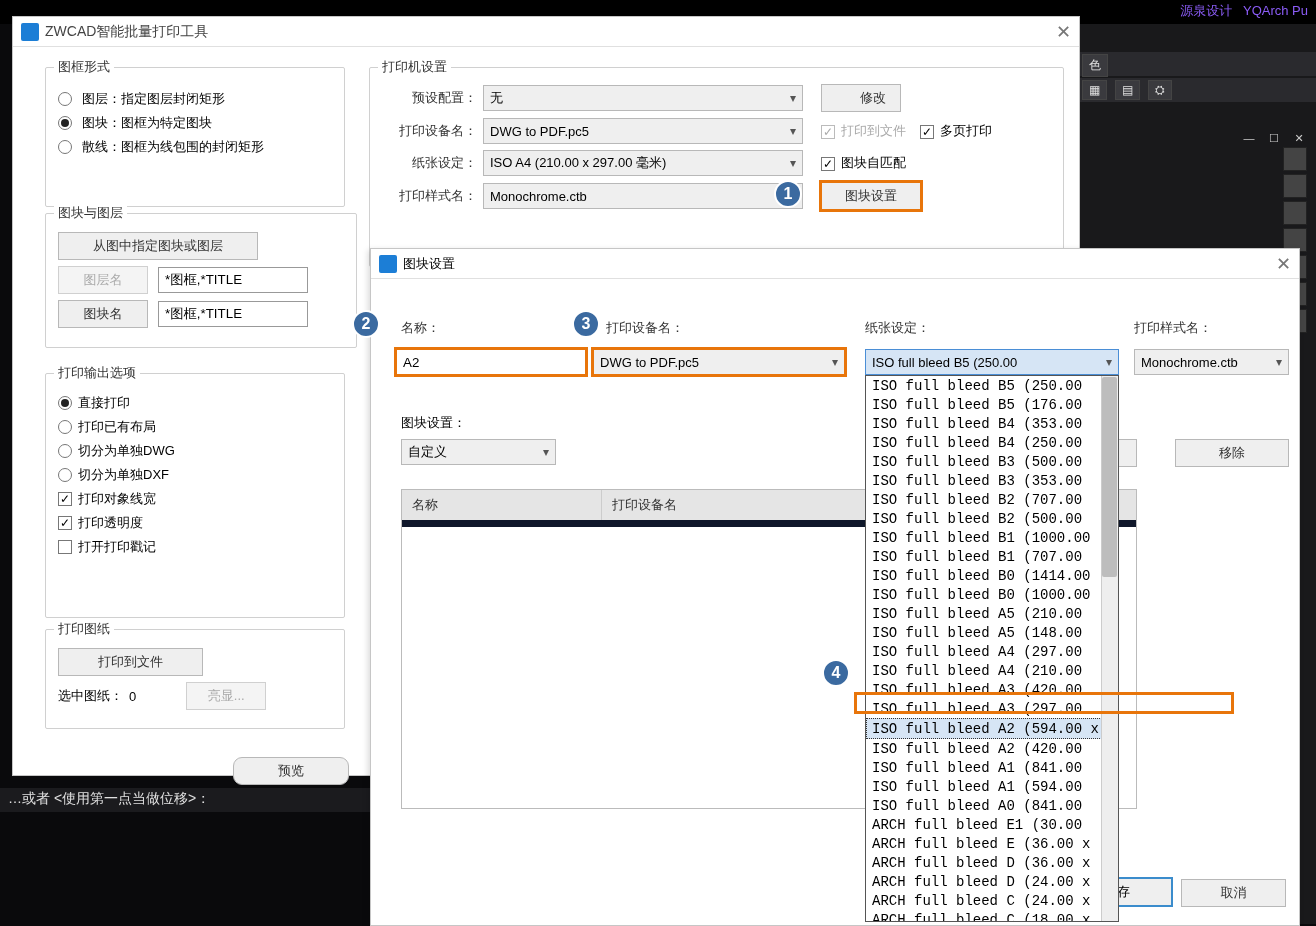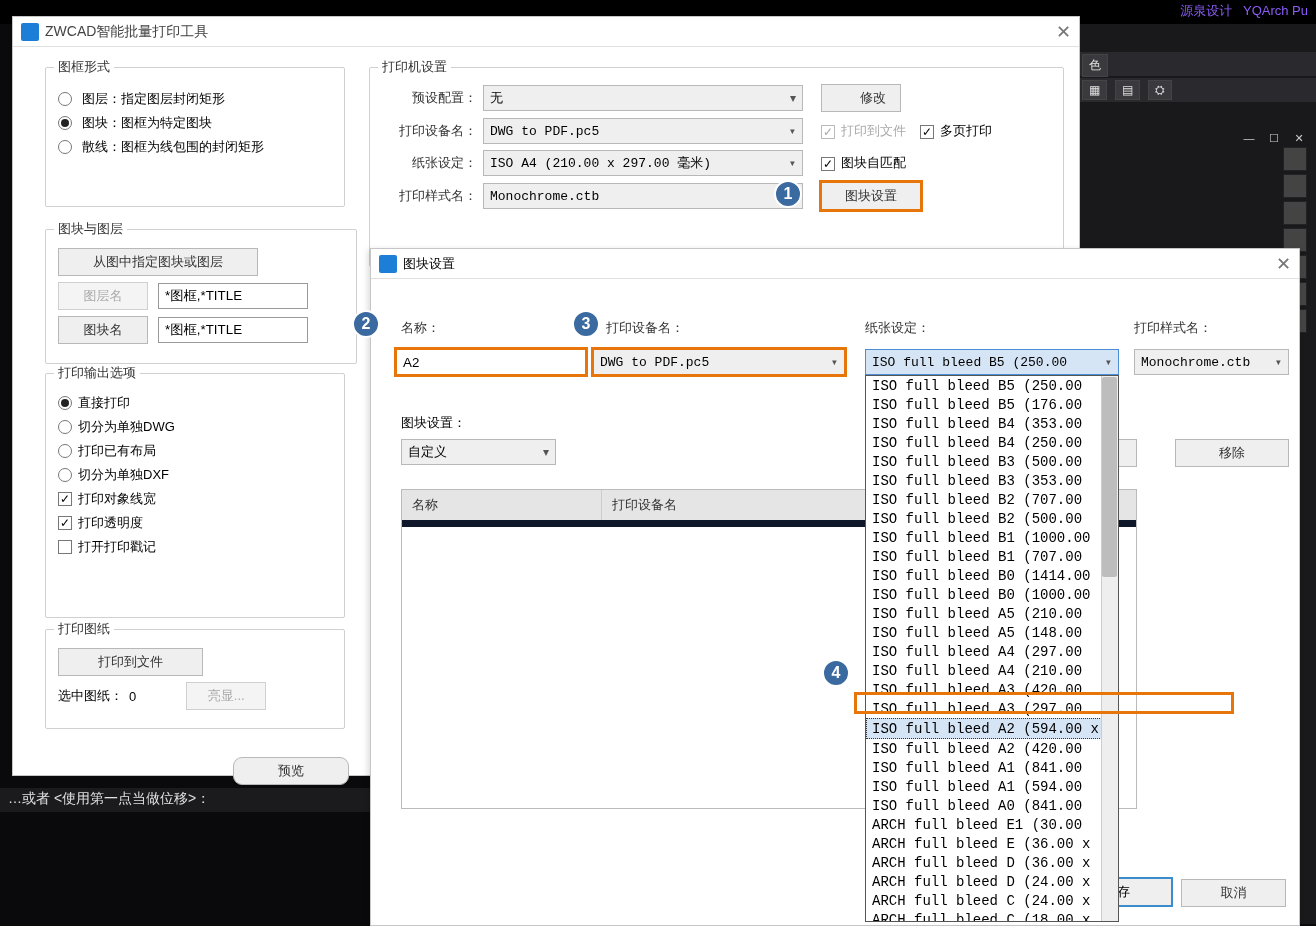--- a/index.html
+++ b/index.html
@@ -93,21 +93,21 @@
     color:#fff; font-weight:bold; display:flex; align-items:center;
     justify-content:center; font-size:16px; position:absolute;
     border:2px solid #fff;
   }
 
   
   #g-frame { left:32px; top:50px; width:300px; height:140px; }
   #g-frame .row span.text { margin-left:4px; }
 
   
-  #g-block { left:32px; top:212px; width:312px; height:135px; }
+  #g-block { left:32px; top:196px; width:312px; height:135px; }
   #g-block .textinput { width:150px; }
   #g-block .btn { width:90px; text-align:center; display:inline-block;}
 
   
   #g-out { left:32px; top:356px; width:300px; height:245px;}
   
   #g-paper { left:32px; top:612px; width:300px; height:100px;}
 
   
   #g-printer { left:356px; top:50px; width:695px; height:200px;}
@@ -165,21 +165,21 @@
 
   
   .preview-btn { position:absolute; left:220px; top:740px; width:116px;}
 
   
   .cmdline {
     position:absolute; left:0; top:788px; width:378px; height:24px;
     color:#e0e0e0; background:#1b1b1e; padding:2px 8px; font-size:14px;
   }
 
-  .mono { font-family: Liberation Mono, monospace; }
+  .mono { font-family: Liberation Sans, sans-serif; }
 </style>
 </head>
 <body>
 
 <div class="top-strip">
   <div class="menu-right">
     <span>源泉设计</span>&nbsp;&nbsp;
     <span>YQArch Pu</span>
   </div>
 </div>
@@ -247,25 +247,25 @@
   </div>
 
   <div id="g-out" class="group">
     <div class="legend">打印输出选项</div>
     <div class="row" style="margin-top:10px;">
         <span class="radio sel"></span>
         <span>直接打印</span>
       </div>
     <div class="row">
         <span class="radio"></span>
+        <span>打印已有布局</span>
+      </div>
+    <div class="row">
+        <span class="radio"></span>
         <span>切分为单独DWG</span>
-      </div>
-    <div class="row">
-        <span class="radio"></span>
-        <span>打印已有布局</span>
       </div>
     <div class="row">
         <span class="radio"></span>
         <span>切分为单独DXF</span>
       </div>
     <div class="row">
         <span class="check sel"></span>
         <span>打印对象线宽</span>
       </div>
     <div class="row">

